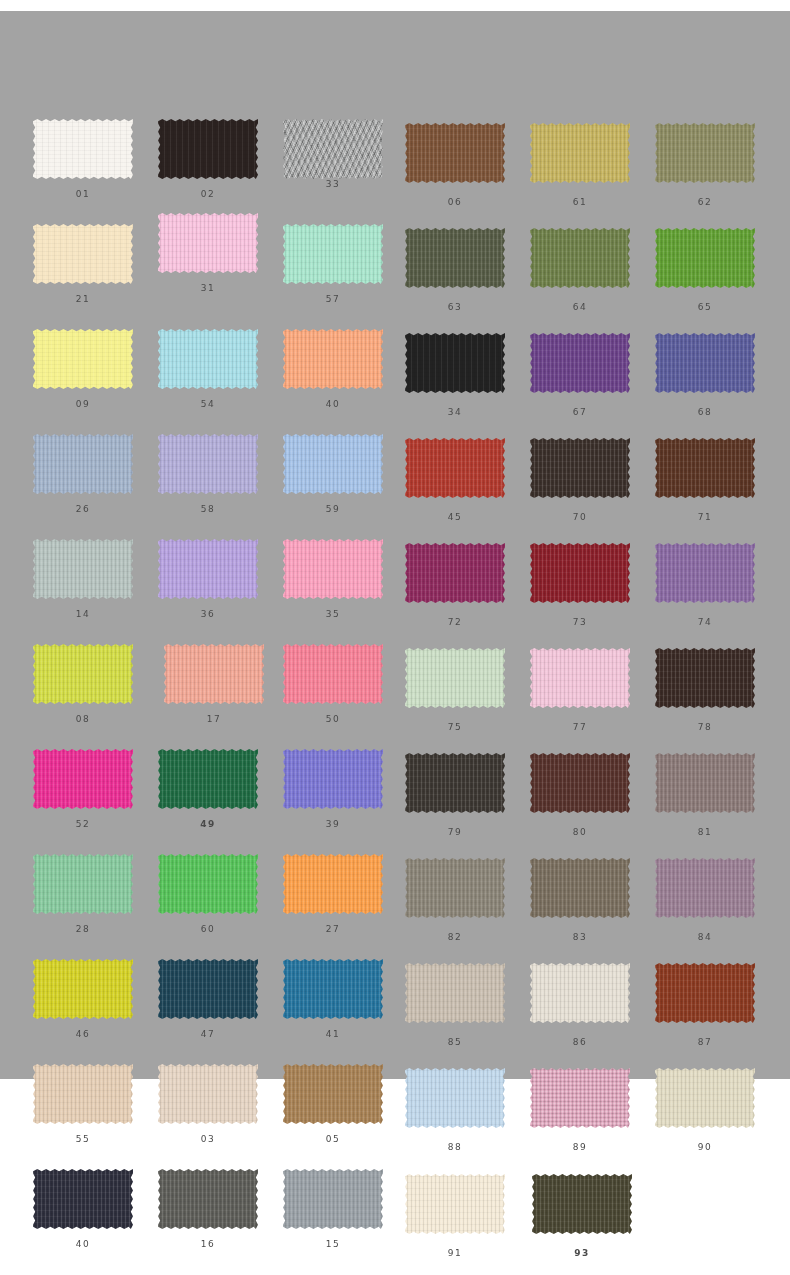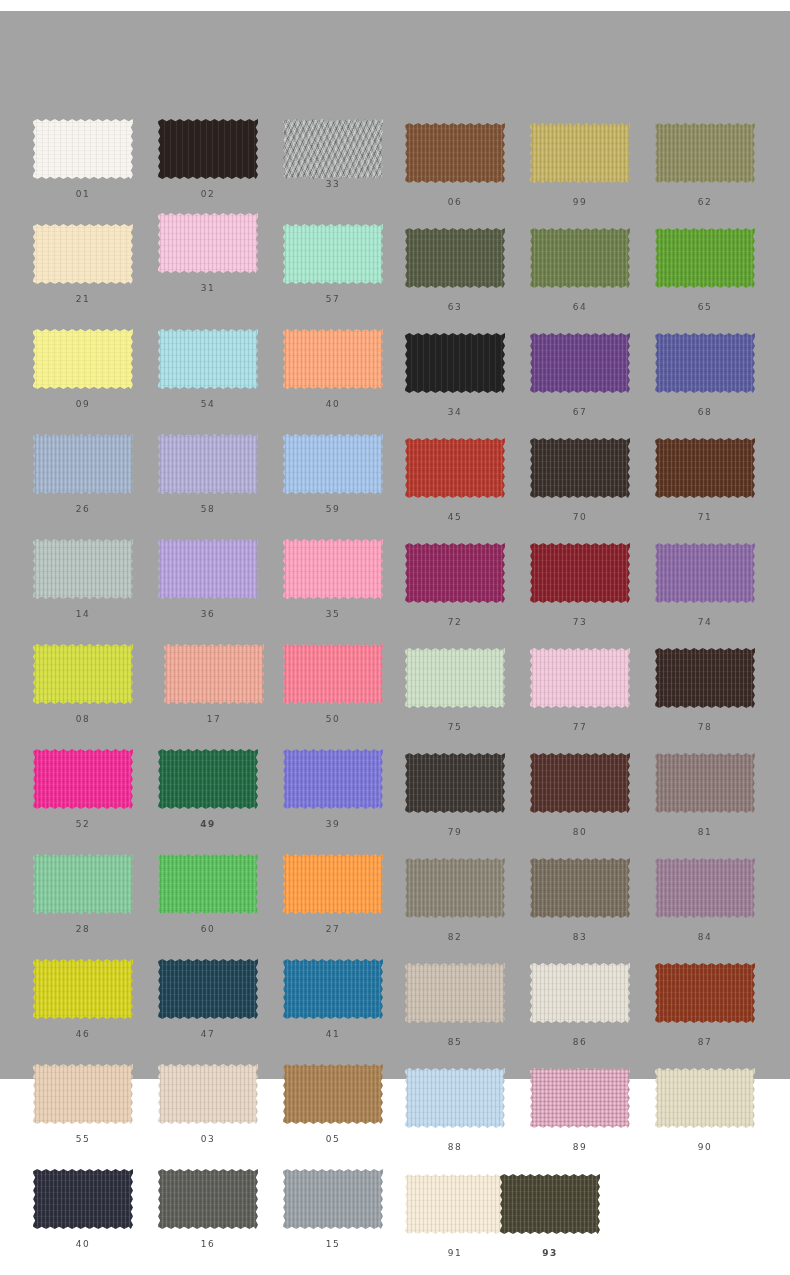--- a/index.html
+++ b/index.html
@@ -139,21 +139,21 @@
     <div class="swatch-cell" style="left: 405px; top: 112px;">
       <div class="swatch-chip-wrap">
         <div class="swatch-chip" title="06" style="background-color: rgb(125, 84, 56); background-image: repeating-linear-gradient(90deg, rgba(255, 255, 255, 0.13) 0px, rgba(255, 255, 255, 0.13) 1px, rgba(0, 0, 0, 0) 1px, rgba(0, 0, 0, 0) 2px, rgba(0, 0, 0, 0.086) 2px, rgba(0, 0, 0, 0.086) 3px, rgba(0, 0, 0, 0) 3px, rgba(0, 0, 0, 0) 4px), repeating-linear-gradient(0deg, rgba(255, 255, 255, 0.05) 0px, rgba(255, 255, 255, 0.05) 1px, rgba(0, 0, 0, 0) 1px, rgba(0, 0, 0, 0) 3px, rgba(0, 0, 0, 0.04) 3px, rgba(0, 0, 0, 0.04) 4px, rgba(0, 0, 0, 0) 4px, rgba(0, 0, 0, 0) 6px); clip-path: polygon(0px 2.2px, 4.35px 0px, 8.7px 2.2px, 13.04px 0px, 17.39px 2.2px, 21.74px 0px, 26.09px 2.2px, 30.43px 0px, 34.78px 2.2px, 39.13px 0px, 43.48px 2.2px, 47.83px 0px, 52.17px 2.2px, 56.52px 0px, 60.87px 2.2px, 65.22px 0px, 69.57px 2.2px, 73.91px 0px, 78.26px 2.2px, 82.61px 0px, 86.96px 2.2px, 91.3px 0px, 95.65px 2.2px, 100px 0px, 100px 4.29px, 97.8px 8.57px, 100px 12.86px, 97.8px 17.14px, 100px 21.43px, 97.8px 25.71px, 100px 30px, 97.8px 34.29px, 100px 38.57px, 97.8px 42.86px, 100px 47.14px, 97.8px 51.43px, 100px 55.71px, 97.8px 60px, 95.65px 57.8px, 91.3px 60px, 86.96px 57.8px, 82.61px 60px, 78.26px 57.8px, 73.91px 60px, 69.57px 57.8px, 65.22px 60px, 60.87px 57.8px, 56.52px 60px, 52.17px 57.8px, 47.83px 60px, 43.48px 57.8px, 39.13px 60px, 34.78px 57.8px, 30.43px 60px, 26.09px 57.8px, 21.74px 60px, 17.39px 57.8px, 13.04px 60px, 8.7px 57.8px, 4.35px 60px, 0px 57.8px, 0px 55.71px, 2.2px 51.43px, 0px 47.14px, 2.2px 42.86px, 0px 38.57px, 2.2px 34.29px, 0px 30px, 2.2px 25.71px, 0px 21.43px, 2.2px 17.14px, 0px 12.86px, 2.2px 8.57px, 0px 4.29px); mask-image: none;"></div>
       </div>
       <div class="swatch-label" style="top: 74px; color: rgb(74, 74, 74);">06</div>
     </div>
     <div class="swatch-cell" style="left: 530px; top: 112px;">
       <div class="swatch-chip-wrap">
         <div class="swatch-chip" title="61" style="background-color: rgb(198, 180, 96); background-image: repeating-linear-gradient(90deg, rgba(255, 255, 255, 0.13) 0px, rgba(255, 255, 255, 0.13) 1px, rgba(0, 0, 0, 0) 1px, rgba(0, 0, 0, 0) 2px, rgba(0, 0, 0, 0.086) 2px, rgba(0, 0, 0, 0.086) 3px, rgba(0, 0, 0, 0) 3px, rgba(0, 0, 0, 0) 4px), repeating-linear-gradient(0deg, rgba(255, 255, 255, 0.05) 0px, rgba(255, 255, 255, 0.05) 1px, rgba(0, 0, 0, 0) 1px, rgba(0, 0, 0, 0) 3px, rgba(0, 0, 0, 0.04) 3px, rgba(0, 0, 0, 0.04) 4px, rgba(0, 0, 0, 0) 4px, rgba(0, 0, 0, 0) 6px); clip-path: polygon(0px 2.2px, 4.35px 0px, 8.7px 2.2px, 13.04px 0px, 17.39px 2.2px, 21.74px 0px, 26.09px 2.2px, 30.43px 0px, 34.78px 2.2px, 39.13px 0px, 43.48px 2.2px, 47.83px 0px, 52.17px 2.2px, 56.52px 0px, 60.87px 2.2px, 65.22px 0px, 69.57px 2.2px, 73.91px 0px, 78.26px 2.2px, 82.61px 0px, 86.96px 2.2px, 91.3px 0px, 95.65px 2.2px, 100px 0px, 100px 4.29px, 97.8px 8.57px, 100px 12.86px, 97.8px 17.14px, 100px 21.43px, 97.8px 25.71px, 100px 30px, 97.8px 34.29px, 100px 38.57px, 97.8px 42.86px, 100px 47.14px, 97.8px 51.43px, 100px 55.71px, 97.8px 60px, 95.65px 57.8px, 91.3px 60px, 86.96px 57.8px, 82.61px 60px, 78.26px 57.8px, 73.91px 60px, 69.57px 57.8px, 65.22px 60px, 60.87px 57.8px, 56.52px 60px, 52.17px 57.8px, 47.83px 60px, 43.48px 57.8px, 39.13px 60px, 34.78px 57.8px, 30.43px 60px, 26.09px 57.8px, 21.74px 60px, 17.39px 57.8px, 13.04px 60px, 8.7px 57.8px, 4.35px 60px, 0px 57.8px, 0px 55.71px, 2.2px 51.43px, 0px 47.14px, 2.2px 42.86px, 0px 38.57px, 2.2px 34.29px, 0px 30px, 2.2px 25.71px, 0px 21.43px, 2.2px 17.14px, 0px 12.86px, 2.2px 8.57px, 0px 4.29px); mask-image: none;"></div>
       </div>
-      <div class="swatch-label" style="top: 74px; color: rgb(74, 74, 74);">99</div>
+      <div class="swatch-label" style="top: 74px; color: rgb(74, 74, 74);">61</div>
     </div>
     <div class="swatch-cell" style="left: 655px; top: 112px;">
       <div class="swatch-chip-wrap">
         <div class="swatch-chip" title="62" style="background-color: rgb(141, 140, 99); background-image: repeating-linear-gradient(90deg, rgba(255, 255, 255, 0.13) 0px, rgba(255, 255, 255, 0.13) 1px, rgba(0, 0, 0, 0) 1px, rgba(0, 0, 0, 0) 2px, rgba(0, 0, 0, 0.086) 2px, rgba(0, 0, 0, 0.086) 3px, rgba(0, 0, 0, 0) 3px, rgba(0, 0, 0, 0) 4px), repeating-linear-gradient(0deg, rgba(255, 255, 255, 0.05) 0px, rgba(255, 255, 255, 0.05) 1px, rgba(0, 0, 0, 0) 1px, rgba(0, 0, 0, 0) 3px, rgba(0, 0, 0, 0.04) 3px, rgba(0, 0, 0, 0.04) 4px, rgba(0, 0, 0, 0) 4px, rgba(0, 0, 0, 0) 6px); clip-path: polygon(0px 2.2px, 4.35px 0px, 8.7px 2.2px, 13.04px 0px, 17.39px 2.2px, 21.74px 0px, 26.09px 2.2px, 30.43px 0px, 34.78px 2.2px, 39.13px 0px, 43.48px 2.2px, 47.83px 0px, 52.17px 2.2px, 56.52px 0px, 60.87px 2.2px, 65.22px 0px, 69.57px 2.2px, 73.91px 0px, 78.26px 2.2px, 82.61px 0px, 86.96px 2.2px, 91.3px 0px, 95.65px 2.2px, 100px 0px, 100px 4.29px, 97.8px 8.57px, 100px 12.86px, 97.8px 17.14px, 100px 21.43px, 97.8px 25.71px, 100px 30px, 97.8px 34.29px, 100px 38.57px, 97.8px 42.86px, 100px 47.14px, 97.8px 51.43px, 100px 55.71px, 97.8px 60px, 95.65px 57.8px, 91.3px 60px, 86.96px 57.8px, 82.61px 60px, 78.26px 57.8px, 73.91px 60px, 69.57px 57.8px, 65.22px 60px, 60.87px 57.8px, 56.52px 60px, 52.17px 57.8px, 47.83px 60px, 43.48px 57.8px, 39.13px 60px, 34.78px 57.8px, 30.43px 60px, 26.09px 57.8px, 21.74px 60px, 17.39px 57.8px, 13.04px 60px, 8.7px 57.8px, 4.35px 60px, 0px 57.8px, 0px 55.71px, 2.2px 51.43px, 0px 47.14px, 2.2px 42.86px, 0px 38.57px, 2.2px 34.29px, 0px 30px, 2.2px 25.71px, 0px 21.43px, 2.2px 17.14px, 0px 12.86px, 2.2px 8.57px, 0px 4.29px); mask-image: none;"></div>
       </div>
       <div class="swatch-label" style="top: 74px; color: rgb(74, 74, 74);">62</div>
     </div>
     <div class="swatch-cell" style="left: 33px; top: 213px;">
       <div class="swatch-chip-wrap">
         <div class="swatch-chip" title="21" style="background-color: rgb(247, 230, 196); background-image: repeating-linear-gradient(90deg, rgba(255, 255, 255, 0.07) 0px, rgba(255, 255, 255, 0.07) 1px, rgba(0, 0, 0, 0) 1px, rgba(0, 0, 0, 0) 3px, rgba(0, 0, 0, 0.043) 3px, rgba(0, 0, 0, 0.043) 4px, rgba(0, 0, 0, 0) 4px, rgba(0, 0, 0, 0) 6px), repeating-linear-gradient(0deg, rgba(0, 0, 0, 0.03) 0px, rgba(0, 0, 0, 0.03) 1px, rgba(0, 0, 0, 0) 1px, rgba(0, 0, 0, 0) 4px); clip-path: polygon(0px 2.2px, 4.35px 0px, 8.7px 2.2px, 13.04px 0px, 17.39px 2.2px, 21.74px 0px, 26.09px 2.2px, 30.43px 0px, 34.78px 2.2px, 39.13px 0px, 43.48px 2.2px, 47.83px 0px, 52.17px 2.2px, 56.52px 0px, 60.87px 2.2px, 65.22px 0px, 69.57px 2.2px, 73.91px 0px, 78.26px 2.2px, 82.61px 0px, 86.96px 2.2px, 91.3px 0px, 95.65px 2.2px, 100px 0px, 100px 4.29px, 97.8px 8.57px, 100px 12.86px, 97.8px 17.14px, 100px 21.43px, 97.8px 25.71px, 100px 30px, 97.8px 34.29px, 100px 38.57px, 97.8px 42.86px, 100px 47.14px, 97.8px 51.43px, 100px 55.71px, 97.8px 60px, 95.65px 57.8px, 91.3px 60px, 86.96px 57.8px, 82.61px 60px, 78.26px 57.8px, 73.91px 60px, 69.57px 57.8px, 65.22px 60px, 60.87px 57.8px, 56.52px 60px, 52.17px 57.8px, 47.83px 60px, 43.48px 57.8px, 39.13px 60px, 34.78px 57.8px, 30.43px 60px, 26.09px 57.8px, 21.74px 60px, 17.39px 57.8px, 13.04px 60px, 8.7px 57.8px, 4.35px 60px, 0px 57.8px, 0px 55.71px, 2.2px 51.43px, 0px 47.14px, 2.2px 42.86px, 0px 38.57px, 2.2px 34.29px, 0px 30px, 2.2px 25.71px, 0px 21.43px, 2.2px 17.14px, 0px 12.86px, 2.2px 8.57px, 0px 4.29px); mask-image: none;"></div>
@@ -495,19 +495,19 @@
         <div class="swatch-chip" title="15" style="background-color: rgb(154, 161, 167); background-image: repeating-linear-gradient(90deg, rgba(255, 255, 255, 0.13) 0px, rgba(255, 255, 255, 0.13) 1px, rgba(0, 0, 0, 0) 1px, rgba(0, 0, 0, 0) 2px, rgba(0, 0, 0, 0.086) 2px, rgba(0, 0, 0, 0.086) 3px, rgba(0, 0, 0, 0) 3px, rgba(0, 0, 0, 0) 4px), repeating-linear-gradient(0deg, rgba(255, 255, 255, 0.05) 0px, rgba(255, 255, 255, 0.05) 1px, rgba(0, 0, 0, 0) 1px, rgba(0, 0, 0, 0) 3px, rgba(0, 0, 0, 0.04) 3px, rgba(0, 0, 0, 0.04) 4px, rgba(0, 0, 0, 0) 4px, rgba(0, 0, 0, 0) 6px); clip-path: polygon(0px 2.2px, 4.35px 0px, 8.7px 2.2px, 13.04px 0px, 17.39px 2.2px, 21.74px 0px, 26.09px 2.2px, 30.43px 0px, 34.78px 2.2px, 39.13px 0px, 43.48px 2.2px, 47.83px 0px, 52.17px 2.2px, 56.52px 0px, 60.87px 2.2px, 65.22px 0px, 69.57px 2.2px, 73.91px 0px, 78.26px 2.2px, 82.61px 0px, 86.96px 2.2px, 91.3px 0px, 95.65px 2.2px, 100px 0px, 100px 4.29px, 97.8px 8.57px, 100px 12.86px, 97.8px 17.14px, 100px 21.43px, 97.8px 25.71px, 100px 30px, 97.8px 34.29px, 100px 38.57px, 97.8px 42.86px, 100px 47.14px, 97.8px 51.43px, 100px 55.71px, 97.8px 60px, 95.65px 57.8px, 91.3px 60px, 86.96px 57.8px, 82.61px 60px, 78.26px 57.8px, 73.91px 60px, 69.57px 57.8px, 65.22px 60px, 60.87px 57.8px, 56.52px 60px, 52.17px 57.8px, 47.83px 60px, 43.48px 57.8px, 39.13px 60px, 34.78px 57.8px, 30.43px 60px, 26.09px 57.8px, 21.74px 60px, 17.39px 57.8px, 13.04px 60px, 8.7px 57.8px, 4.35px 60px, 0px 57.8px, 0px 55.71px, 2.2px 51.43px, 0px 47.14px, 2.2px 42.86px, 0px 38.57px, 2.2px 34.29px, 0px 30px, 2.2px 25.71px, 0px 21.43px, 2.2px 17.14px, 0px 12.86px, 2.2px 8.57px, 0px 4.29px); mask-image: none;"></div>
       </div>
       <div class="swatch-label" style="top: 70px; color: rgb(74, 74, 74);">15</div>
     </div>
     <div class="swatch-cell" style="left: 405px; top: 1163px;">
       <div class="swatch-chip-wrap">
         <div class="swatch-chip" title="91" style="background-color: rgb(245, 235, 216); background-image: repeating-linear-gradient(90deg, rgba(255, 255, 255, 0.13) 0px, rgba(255, 255, 255, 0.13) 1px, rgba(0, 0, 0, 0) 1px, rgba(0, 0, 0, 0) 2px, rgba(0, 0, 0, 0.086) 2px, rgba(0, 0, 0, 0.086) 3px, rgba(0, 0, 0, 0) 3px, rgba(0, 0, 0, 0) 4px), repeating-linear-gradient(0deg, rgba(255, 255, 255, 0.05) 0px, rgba(255, 255, 255, 0.05) 1px, rgba(0, 0, 0, 0) 1px, rgba(0, 0, 0, 0) 3px, rgba(0, 0, 0, 0.04) 3px, rgba(0, 0, 0, 0.04) 4px, rgba(0, 0, 0, 0) 4px, rgba(0, 0, 0, 0) 6px); clip-path: polygon(0px 2.2px, 4.35px 0px, 8.7px 2.2px, 13.04px 0px, 17.39px 2.2px, 21.74px 0px, 26.09px 2.2px, 30.43px 0px, 34.78px 2.2px, 39.13px 0px, 43.48px 2.2px, 47.83px 0px, 52.17px 2.2px, 56.52px 0px, 60.87px 2.2px, 65.22px 0px, 69.57px 2.2px, 73.91px 0px, 78.26px 2.2px, 82.61px 0px, 86.96px 2.2px, 91.3px 0px, 95.65px 2.2px, 100px 0px, 100px 4.29px, 97.8px 8.57px, 100px 12.86px, 97.8px 17.14px, 100px 21.43px, 97.8px 25.71px, 100px 30px, 97.8px 34.29px, 100px 38.57px, 97.8px 42.86px, 100px 47.14px, 97.8px 51.43px, 100px 55.71px, 97.8px 60px, 95.65px 57.8px, 91.3px 60px, 86.96px 57.8px, 82.61px 60px, 78.26px 57.8px, 73.91px 60px, 69.57px 57.8px, 65.22px 60px, 60.87px 57.8px, 56.52px 60px, 52.17px 57.8px, 47.83px 60px, 43.48px 57.8px, 39.13px 60px, 34.78px 57.8px, 30.43px 60px, 26.09px 57.8px, 21.74px 60px, 17.39px 57.8px, 13.04px 60px, 8.7px 57.8px, 4.35px 60px, 0px 57.8px, 0px 55.71px, 2.2px 51.43px, 0px 47.14px, 2.2px 42.86px, 0px 38.57px, 2.2px 34.29px, 0px 30px, 2.2px 25.71px, 0px 21.43px, 2.2px 17.14px, 0px 12.86px, 2.2px 8.57px, 0px 4.29px); mask-image: none;"></div>
       </div>
       <div class="swatch-label" style="top: 74px; color: rgb(74, 74, 74);">91</div>
     </div>
-    <div class="swatch-cell" style="left: 500px; top: 1163px; font-weight: bold;">
+    <div class="swatch-cell" style="left: 532px; top: 1163px; font-weight: bold;">
       <div class="swatch-chip-wrap">
         <div class="swatch-chip" title="93" style="background-color: rgb(74, 71, 51); background-image: repeating-linear-gradient(90deg, rgba(255, 255, 255, 0.13) 0px, rgba(255, 255, 255, 0.13) 1px, rgba(0, 0, 0, 0) 1px, rgba(0, 0, 0, 0) 2px, rgba(0, 0, 0, 0.086) 2px, rgba(0, 0, 0, 0.086) 3px, rgba(0, 0, 0, 0) 3px, rgba(0, 0, 0, 0) 4px), repeating-linear-gradient(0deg, rgba(255, 255, 255, 0.05) 0px, rgba(255, 255, 255, 0.05) 1px, rgba(0, 0, 0, 0) 1px, rgba(0, 0, 0, 0) 3px, rgba(0, 0, 0, 0.04) 3px, rgba(0, 0, 0, 0.04) 4px, rgba(0, 0, 0, 0) 4px, rgba(0, 0, 0, 0) 6px); clip-path: polygon(0px 2.2px, 4.35px 0px, 8.7px 2.2px, 13.04px 0px, 17.39px 2.2px, 21.74px 0px, 26.09px 2.2px, 30.43px 0px, 34.78px 2.2px, 39.13px 0px, 43.48px 2.2px, 47.83px 0px, 52.17px 2.2px, 56.52px 0px, 60.87px 2.2px, 65.22px 0px, 69.57px 2.2px, 73.91px 0px, 78.26px 2.2px, 82.61px 0px, 86.96px 2.2px, 91.3px 0px, 95.65px 2.2px, 100px 0px, 100px 4.29px, 97.8px 8.57px, 100px 12.86px, 97.8px 17.14px, 100px 21.43px, 97.8px 25.71px, 100px 30px, 97.8px 34.29px, 100px 38.57px, 97.8px 42.86px, 100px 47.14px, 97.8px 51.43px, 100px 55.71px, 97.8px 60px, 95.65px 57.8px, 91.3px 60px, 86.96px 57.8px, 82.61px 60px, 78.26px 57.8px, 73.91px 60px, 69.57px 57.8px, 65.22px 60px, 60.87px 57.8px, 56.52px 60px, 52.17px 57.8px, 47.83px 60px, 43.48px 57.8px, 39.13px 60px, 34.78px 57.8px, 30.43px 60px, 26.09px 57.8px, 21.74px 60px, 17.39px 57.8px, 13.04px 60px, 8.7px 57.8px, 4.35px 60px, 0px 57.8px, 0px 55.71px, 2.2px 51.43px, 0px 47.14px, 2.2px 42.86px, 0px 38.57px, 2.2px 34.29px, 0px 30px, 2.2px 25.71px, 0px 21.43px, 2.2px 17.14px, 0px 12.86px, 2.2px 8.57px, 0px 4.29px); mask-image: none;"></div>
       </div>
       <div class="swatch-label" style="top: 74px; color: rgb(74, 74, 74);">93</div>
     </div>
   </div>
 
 </body></html>

